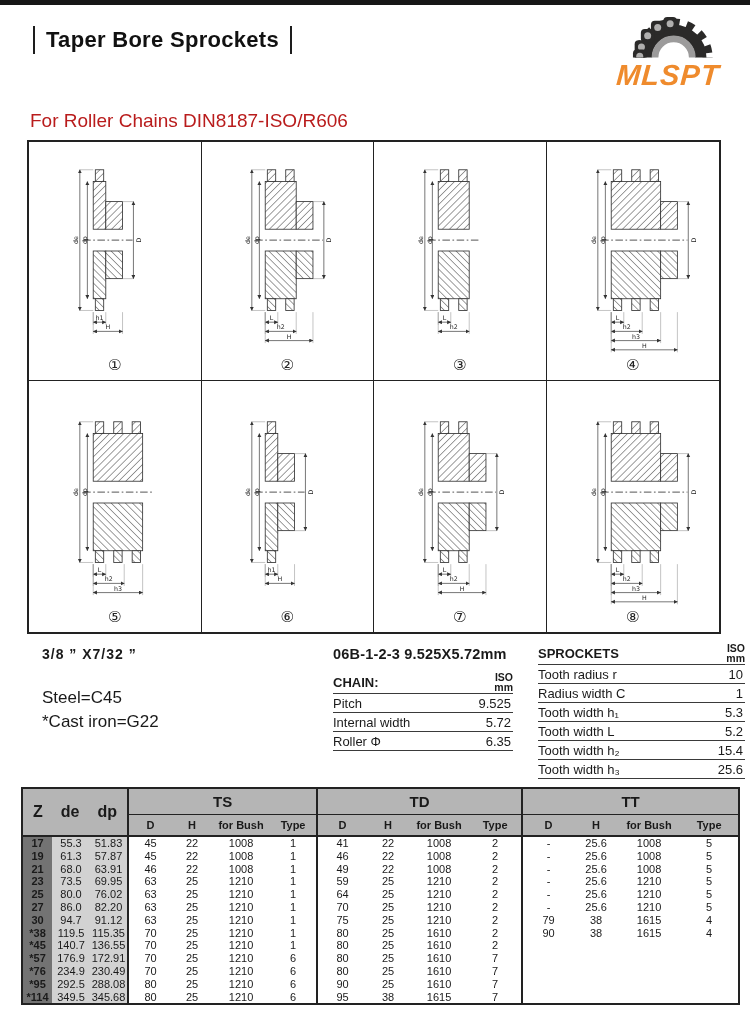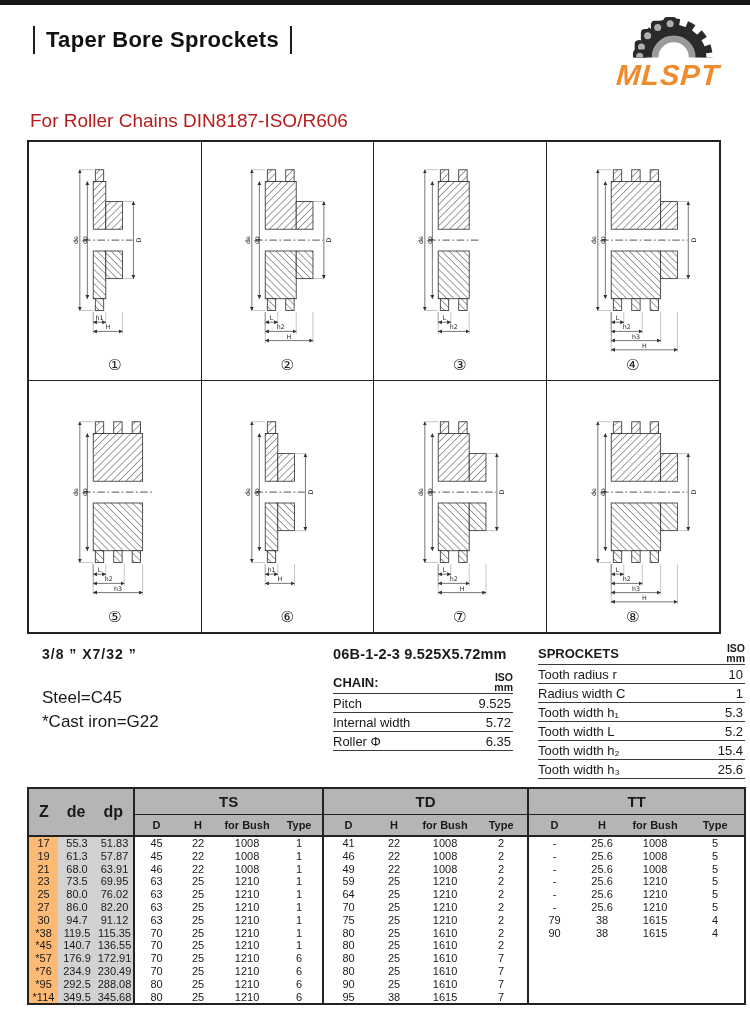--- a/index.html
+++ b/index.html
@@ -47,32 +47,32 @@
   .mini-title { font-weight:bold; font-size:14.5px; margin-bottom:10px; letter-spacing:.2px; }
   .mini-din .mini-title { margin-bottom:6px; }
   .mini-head { display:flex; justify-content:space-between; align-items:center; border-bottom:1.5px solid #3a3a3a; padding-bottom:1px; }
   .mini-head .lbl { font-weight:bold; }
   .unit { text-align:right; font-size:10.5px; font-weight:bold; line-height:10px; }
   .mini-row { display:flex; justify-content:space-between; border-bottom:1.5px solid #3a3a3a; padding:1.5px 2px 1.5px 0; }
   .mini-row .val { font-weight:normal; }
 
   
   .data-table {
-    position:absolute; left:27px; top:787px; width:717px;
+    position:absolute; left:21px; top:787px; width:717px;
     border-collapse:collapse; table-layout:fixed; font-size:11px;
     border:2px solid #222; background:#fff;
   }
   .data-table th, .data-table td { text-align:center; vertical-align:middle; padding:0; }
   .zhead { background:#b5b5b5; border-bottom:2px solid #222; font-size:16px; }
   .zhead span { font-weight:bold; padding:0 9px; }
   .ghead { background:#b5b5b5; font-size:15px; font-weight:bold; height:26px; border-bottom:1.5px solid #222; }
   .shead { background:#b5b5b5; font-size:11px; font-weight:bold; height:22px; border-bottom:2px solid #222; }
   .gb { border-left:2px solid #222; }
   .data-table tbody td { height:12.8px; line-height:12.8px; }
-  td.zc { font-weight:normal; background:#fdba74;margin-left:8px; }
+  td.zc { font-weight:bold; background:#737373;margin-left:8px; }
   td.dec, td.dpc { background:#d2d2d2; }
 </style>
 </head>
 <body>
 
 <svg width="0" height="0" style="position:absolute" aria-hidden="true">
   <defs>
     <pattern id="hatchA" width="6" height="6" patternUnits="userSpaceOnUse" patternTransform="rotate(45)">
       <rect width="6" height="6" fill="#ffffff"></rect>
       <line x1="0" y1="0" x2="0" y2="6" stroke="#5a5a5a" stroke-width="1.4"></line>

